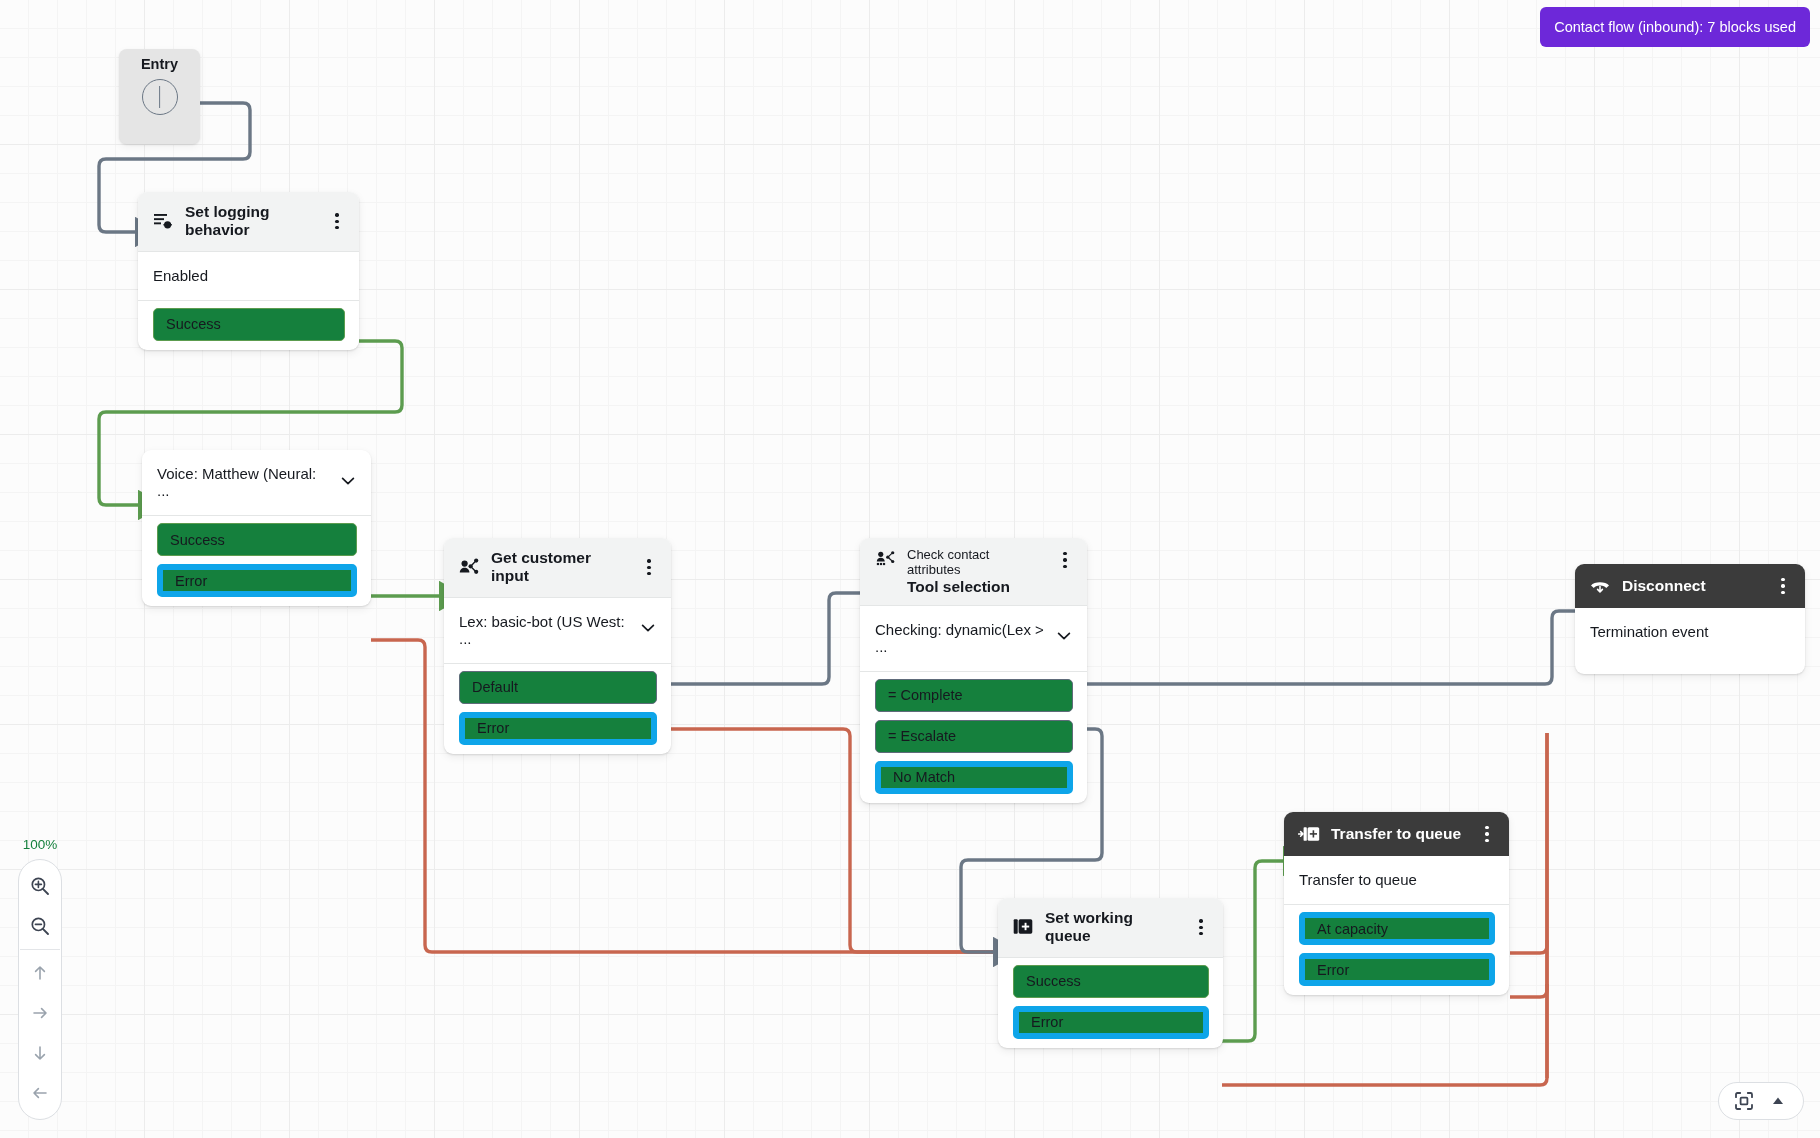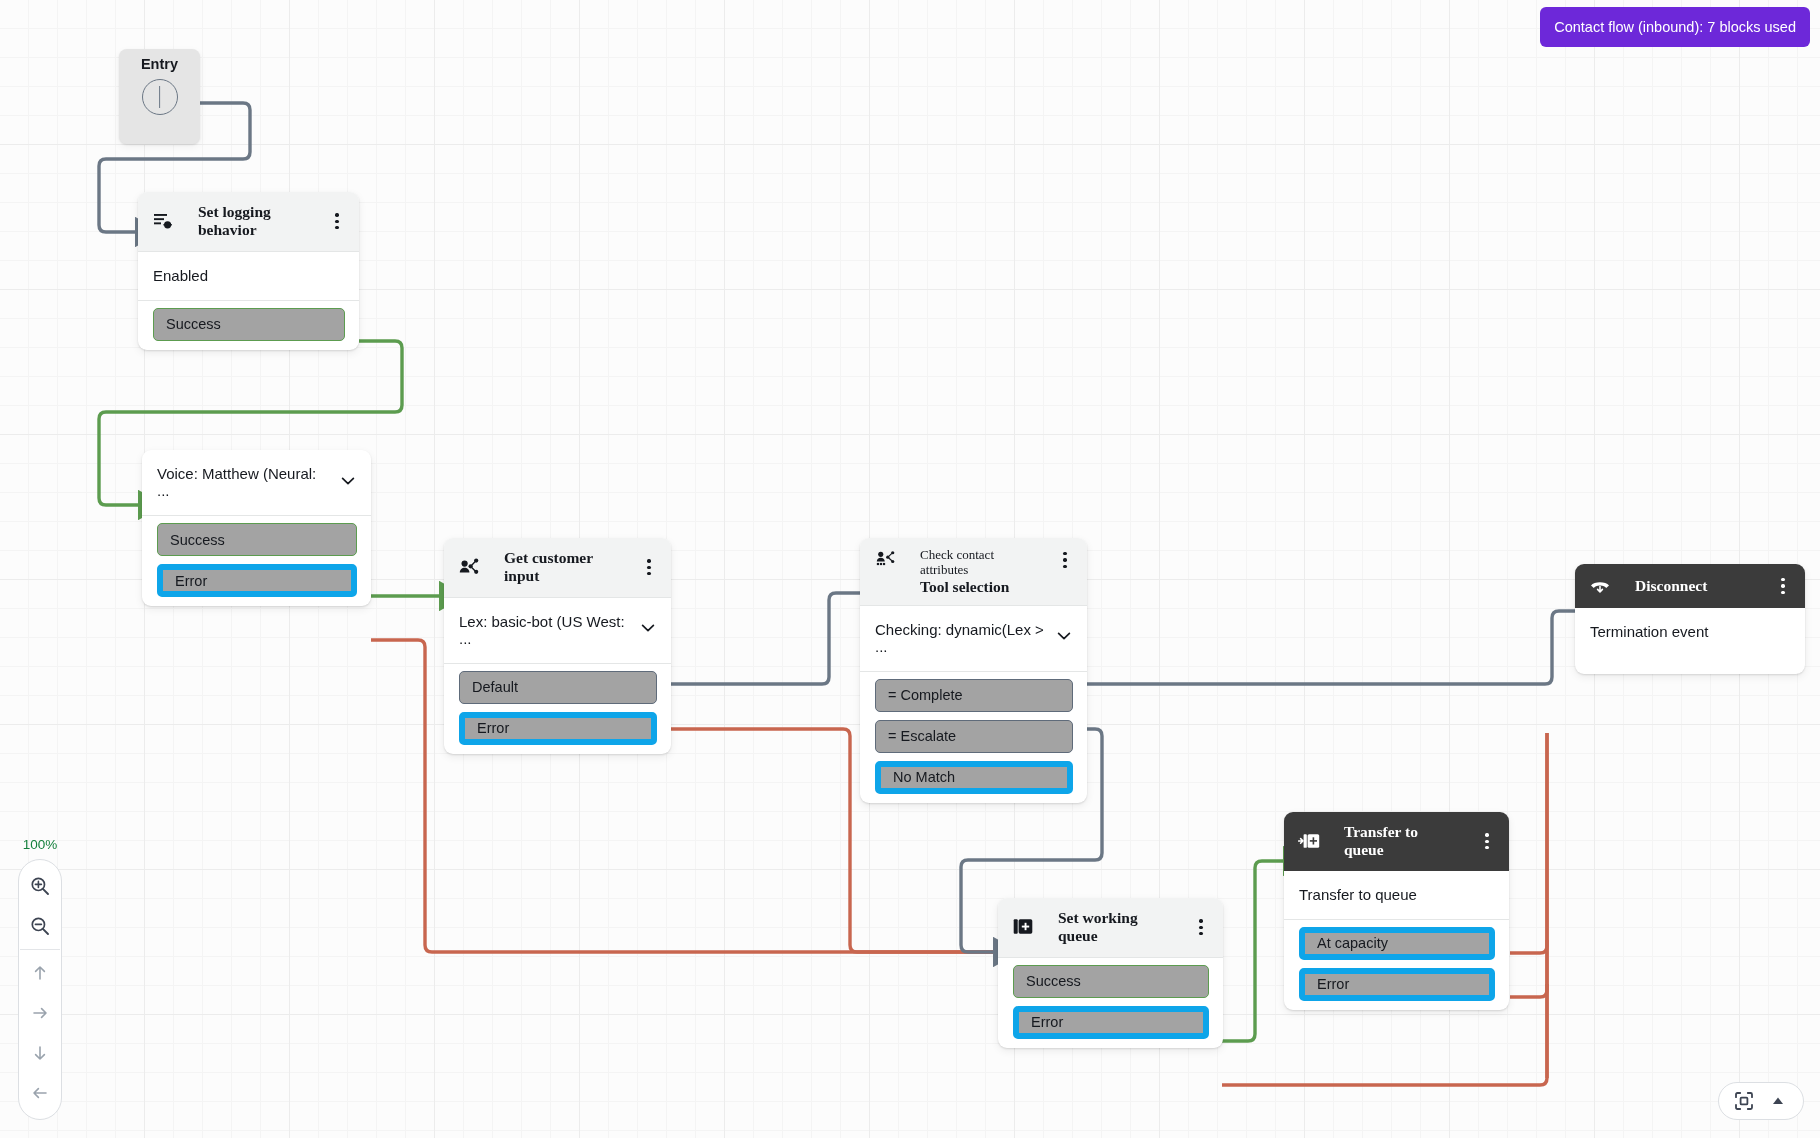--- a/index.html
+++ b/index.html
@@ -29,26 +29,25 @@
   
   .block{
     position:absolute;
     background:#fff;
     border-radius:9px;
     box-shadow:0 1px 2px rgba(0,0,0,.12), 0 3px 9px rgba(0,0,0,.07);
     overflow:hidden;
     z-index:5;
   }
   .bhead{
-    display:flex; align-items:center; gap:24px;
+    display:flex; align-items:center; gap:11px;
     padding:11px 13px 11px 14px;
     background:#f2f3f3;
     border-bottom:1px solid #e4e6e6;
     min-height:44px;
-    font-family:Liberation Serif, serif;
   }
   .bhead.dark{ background:#3b3b3b; border-bottom:none; }
   .bhead .ico{ width:22px; height:22px; flex:0 0 22px; display:flex; align-items:center; justify-content:center; }
   .bhead .ttl{
     font-size:15.5px; font-weight:700; color:#16191f; line-height:1.18; flex:1;
   }
   .bhead.dark .ttl{ color:#ffffff; }
   .ttl .sub{ display:block; font-size:13px; font-weight:400; color:#16191f; }
   .ttl .big{ display:block; font-size:15.5px; font-weight:700; }
   .kebab{ width:18px; height:20px; display:flex; flex-direction:column; align-items:center; justify-content:center; gap:3px; flex:0 0 18px; cursor:pointer;}
@@ -67,21 +66,21 @@
 
   .ports{ padding:7px 0 9px 0; display:flex; flex-direction:column; gap:8px; }
   .port{
     margin:0 14px 0 15px;
     height:33px;
     border-radius:5px;
     display:flex; align-items:center;
     padding:0 12px;
     font-size:14.5px;
     color:#16191f;
-    background:#a3a3a3;
+    background:#15803d;
   }
   .port.ok{ border:1px solid #5c9c4f; }
   .port.err{ border:6px solid #0ea5e9; }
   .port.neutral{ border:1px solid #5f6b7a; }
 
   
   #entry{
     position:absolute; left:119px; top:49px; width:81px; height:95px;
     background:#e5e5e5; border-radius:8px;
     box-shadow:0 1px 2px rgba(0,0,0,.10), 0 3px 8px rgba(0,0,0,.05);

